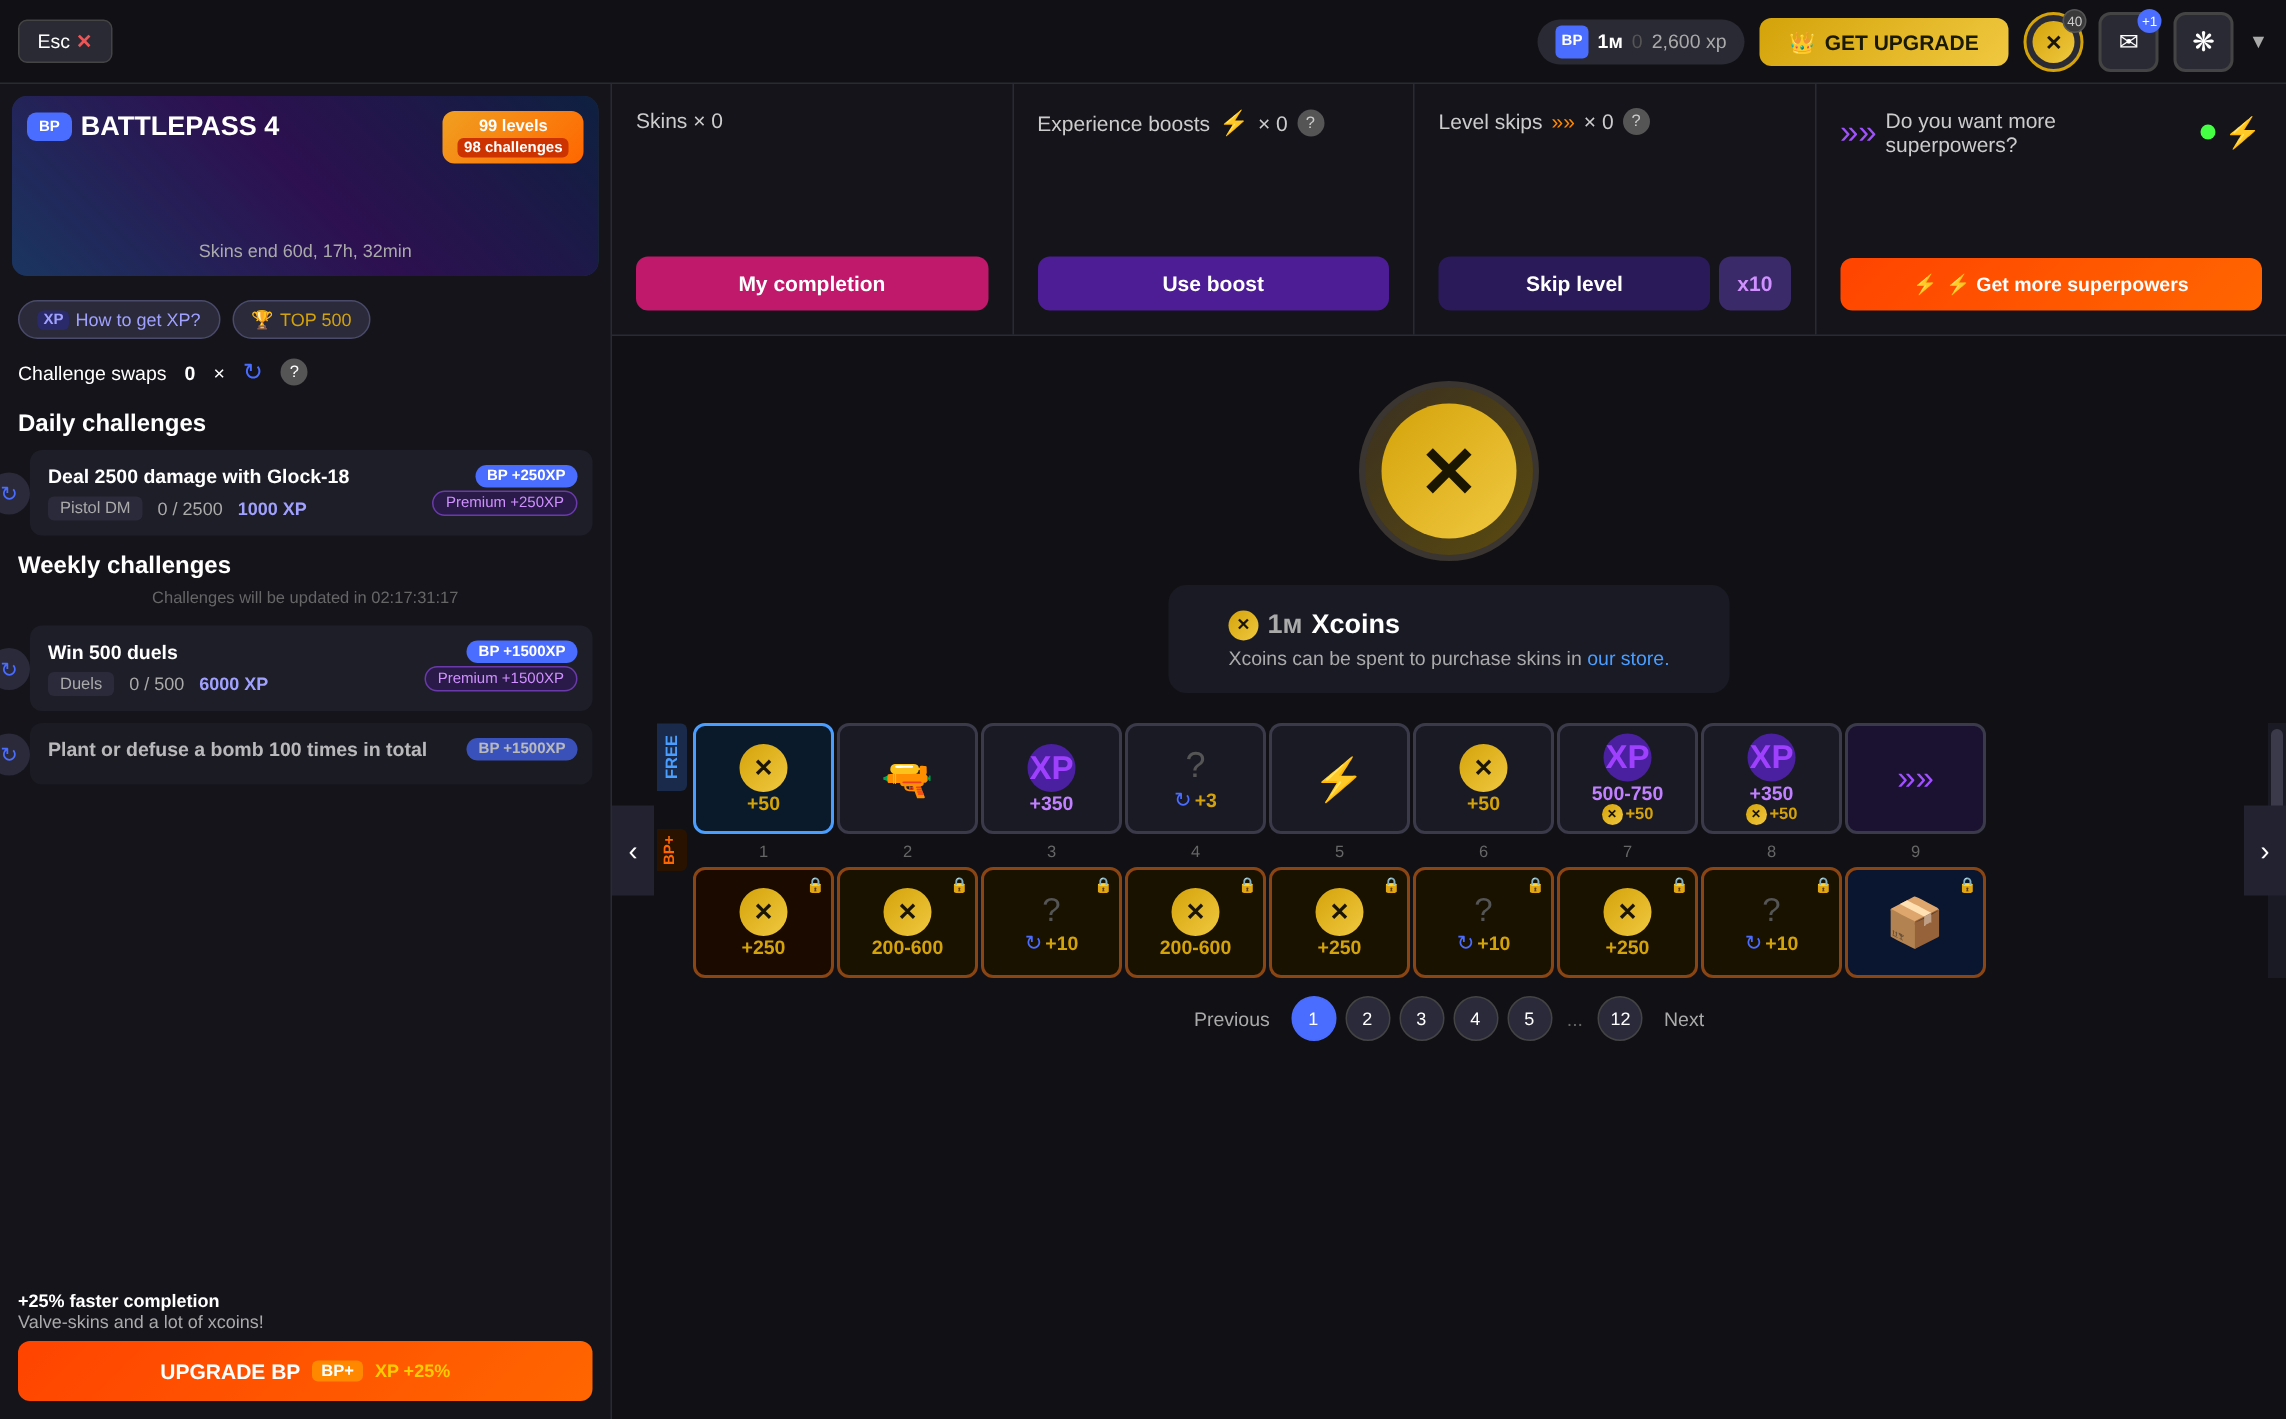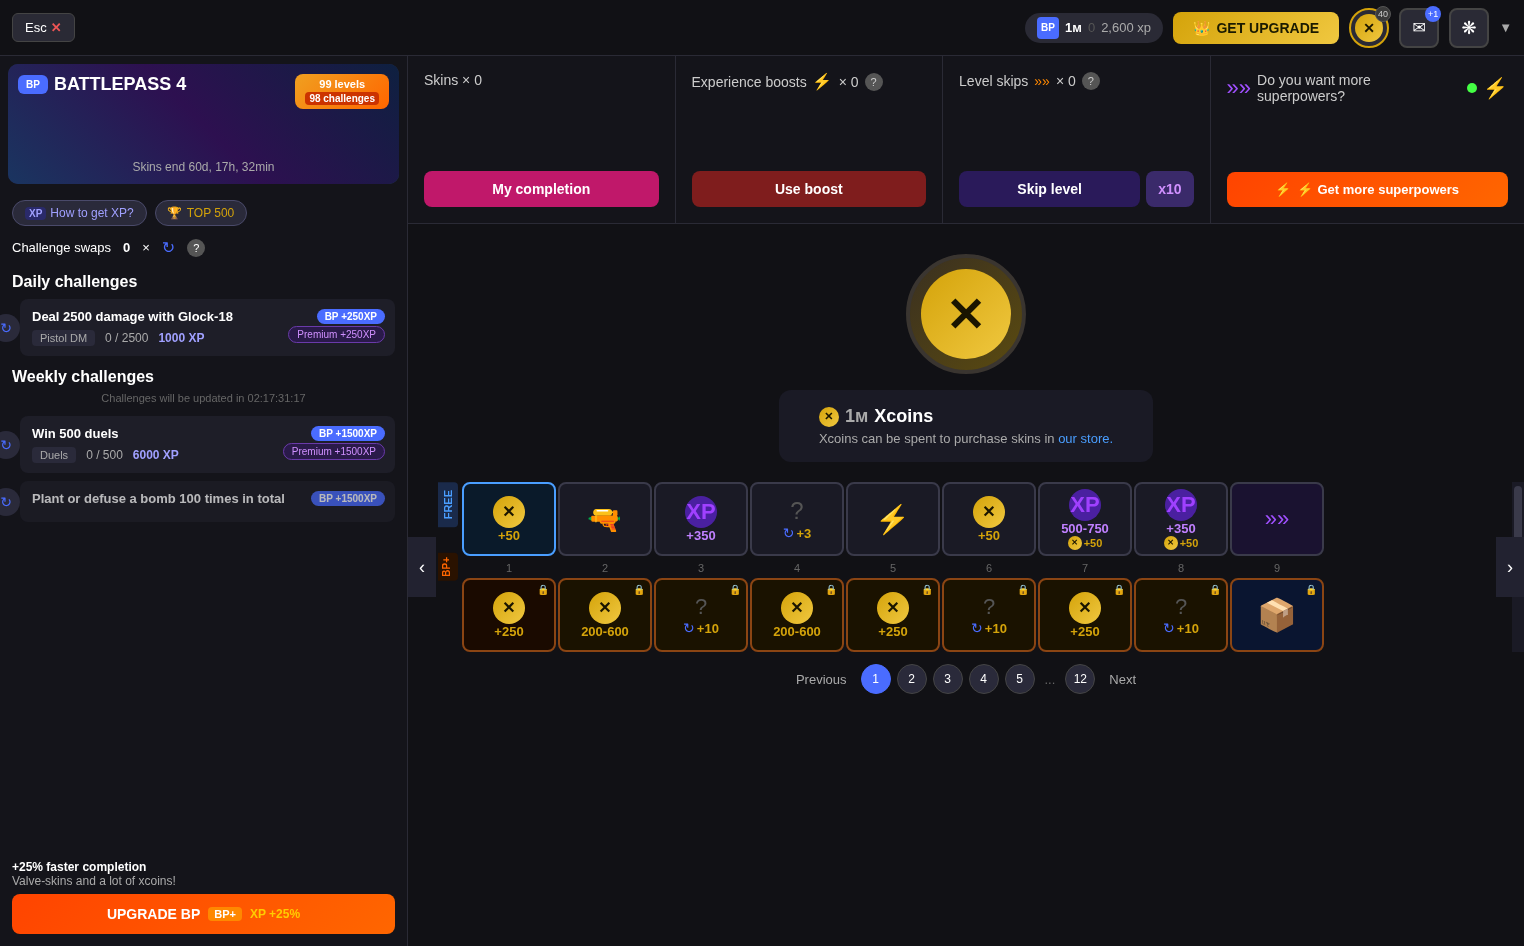--- a/index.html
+++ b/index.html
@@ -399,21 +399,21 @@
       border: none;
       border-radius: 8px;
       padding: 10px;
       color: #fff;
       font-weight: bold;
       font-size: 14px;
       cursor: pointer;
       text-align: center;
     }
     .use-boost-btn {
-      background: #7f1d1d;
+      background: #4c1d95;
       border: none;
       border-radius: 8px;
       padding: 10px;
       color: #fff;
       font-weight: bold;
       font-size: 14px;
       cursor: pointer;
       text-align: center;
     }
     .skip-level-row {

